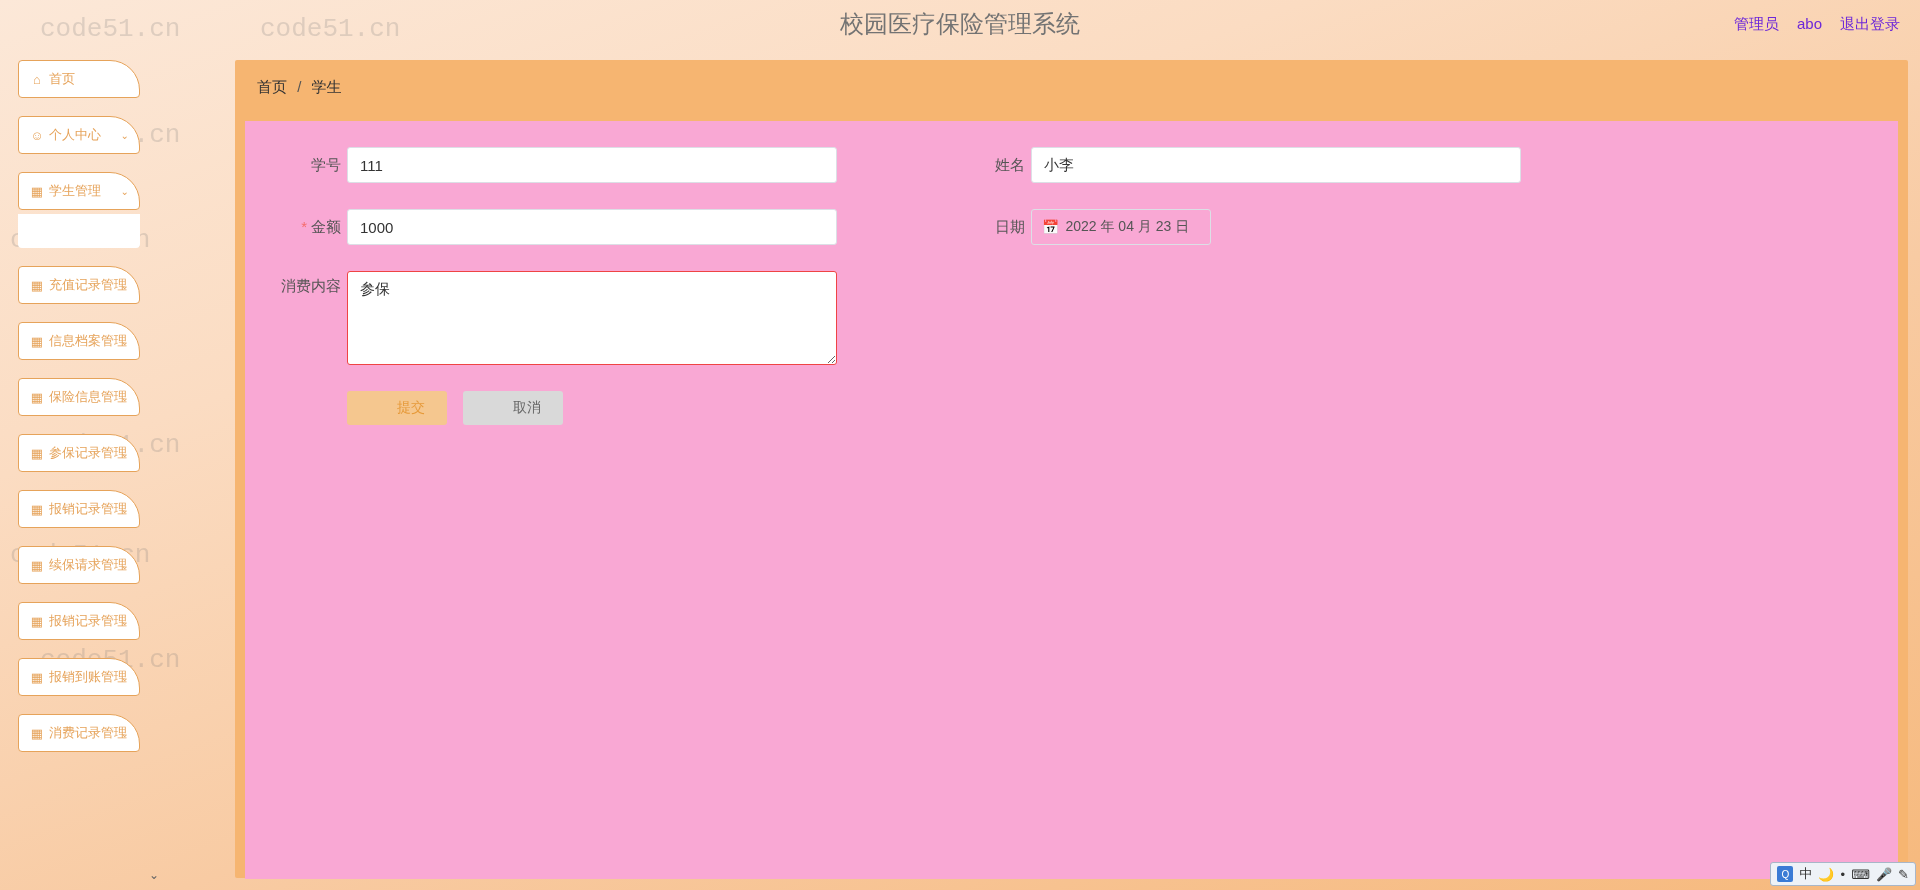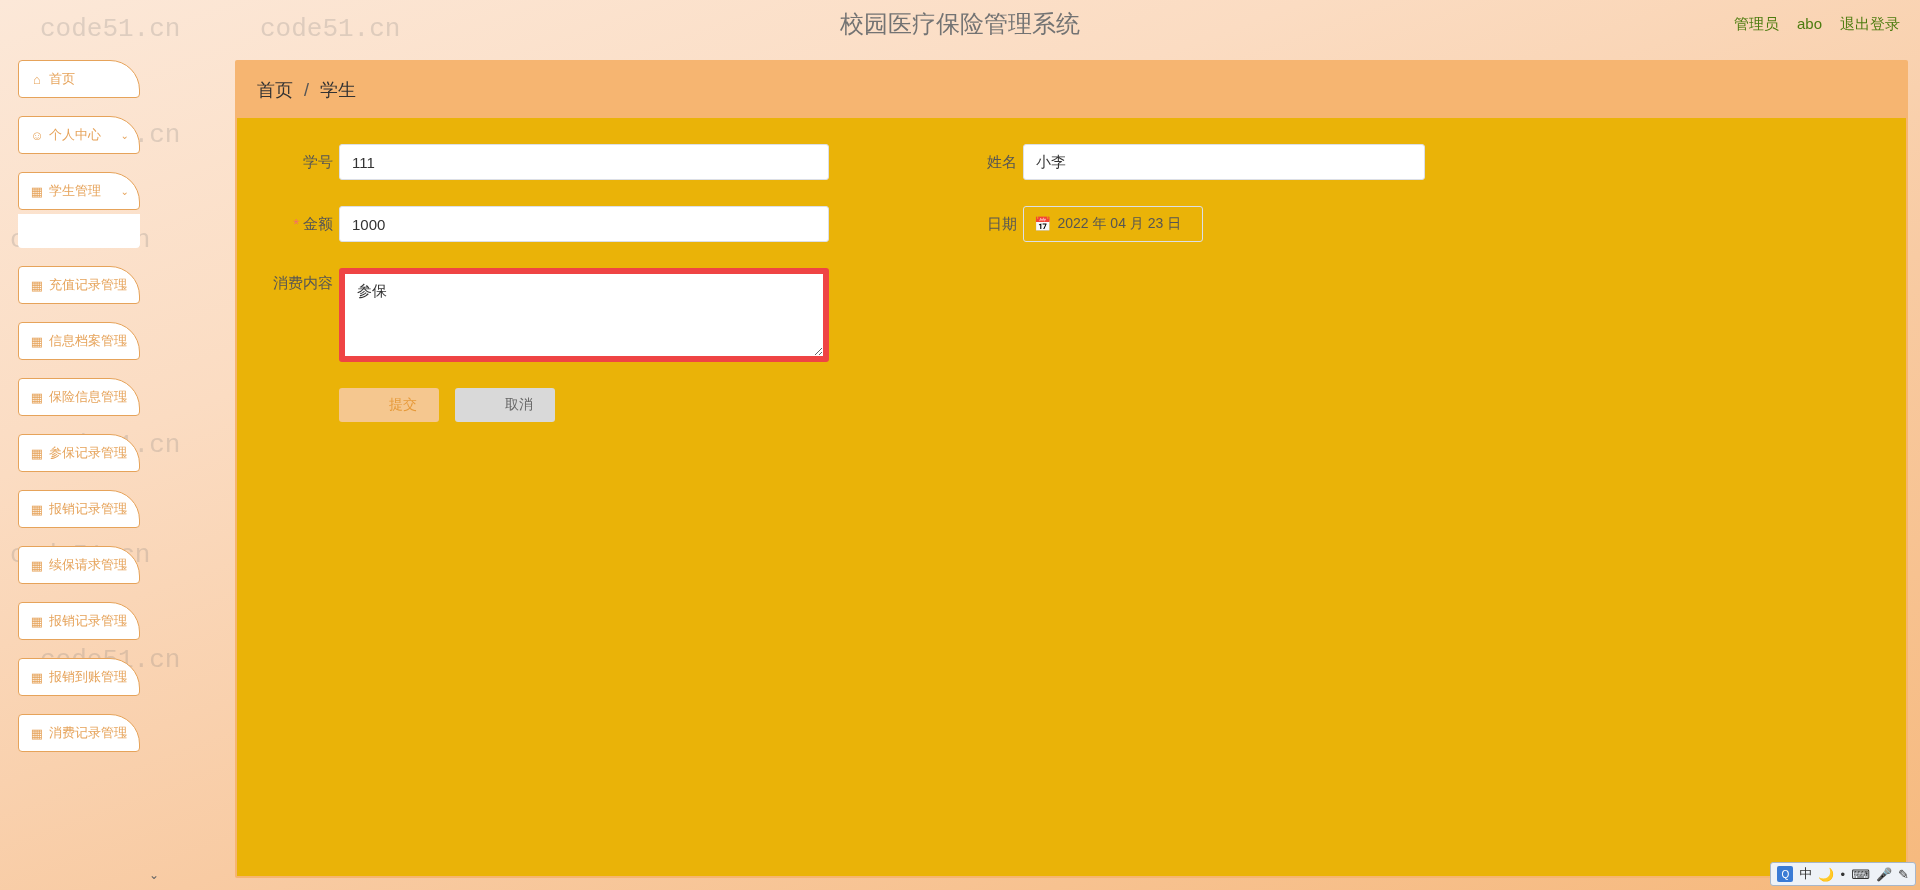--- a/index.html
+++ b/index.html
@@ -25,21 +25,21 @@
   font-size: 24px;
   color: #737373;
   font-family: KaiTi, serif;
 }
 .header-right {
   position: absolute;
   right: 20px;
   display: flex;
   gap: 18px;
   font-size: 15px;
-  color: #4d7c0f;
+  color: #6d28d9;
 }
 .header-right span { cursor: pointer; }
 .layout {
   display: flex;
   height: calc(100% - 48px);
 }
 .sidebar {
   width: 165px;
   padding: 12px 0 0 18px;
   overflow-y: auto;
@@ -99,27 +99,27 @@
   padding: 12px 12px 12px 70px;
 }
 .panel {
   background: #f6b571;
   border-radius: 2px;
   height: 100%;
   padding: 2px;
 }
 .breadcrumb {
   padding: 16px 20px;
-  font-size: 18px;
+  font-size: 15px;
   color: #333;
 }
 .breadcrumb .sep { margin: 0 6px; color: #555; }
 .form-area {
-  background: #eab308;
-  margin: 0;
+  background: #f9a8d4;
+  margin: 8px;
   padding: 26px 28px;
   height: calc(100% - 56px);
   position: relative;
 }
 .form-row {
   display: flex;
   margin-bottom: 26px;
   align-items: flex-start;
 }
 .form-group {
@@ -141,37 +141,37 @@
 .form-input {
   width: 490px;
   height: 36px;
   border: 1px solid #dcdfe6;
   border-radius: 3px;
   padding: 0 12px;
   font-size: 15px;
   color: #333;
   outline: none;
 }
-.form-input.name { width: 402px; }
+.form-input.name { width: 490px; }
 .form-date {
   width: 180px;
   height: 36px;
   border: 1px solid #dcdfe6;
   border-radius: 3px;
   padding: 0 10px;
   font-size: 14px;
   color: #555;
   display: flex;
   align-items: center;
   gap: 6px;
 }
 .form-textarea {
   width: 490px;
   height: 94px;
-  border: 6px solid #ef4444;
+  border: 1px solid #ef4444;
   border-radius: 3px;
   padding: 8px 12px;
   font-size: 15px;
   color: #333;
   resize: both;
   outline: none;
   font-family: inherit;
 }
 .col2 { margin-left: 120px; }
 .btn-row {

